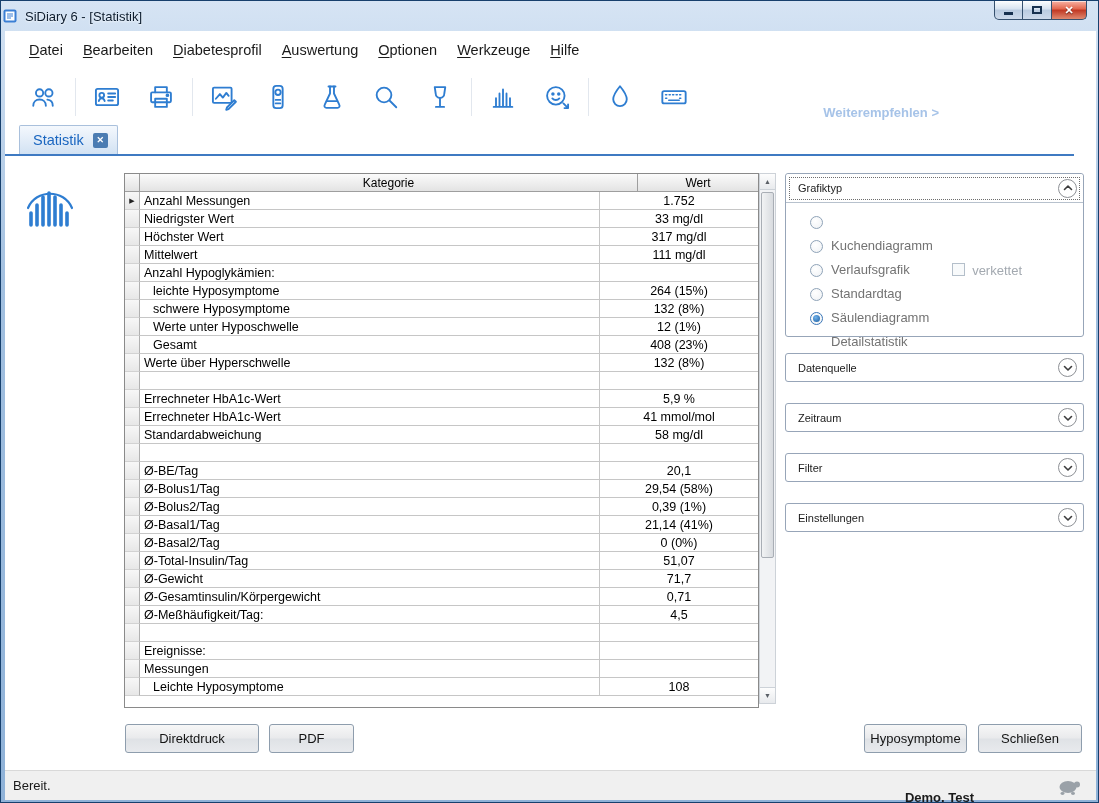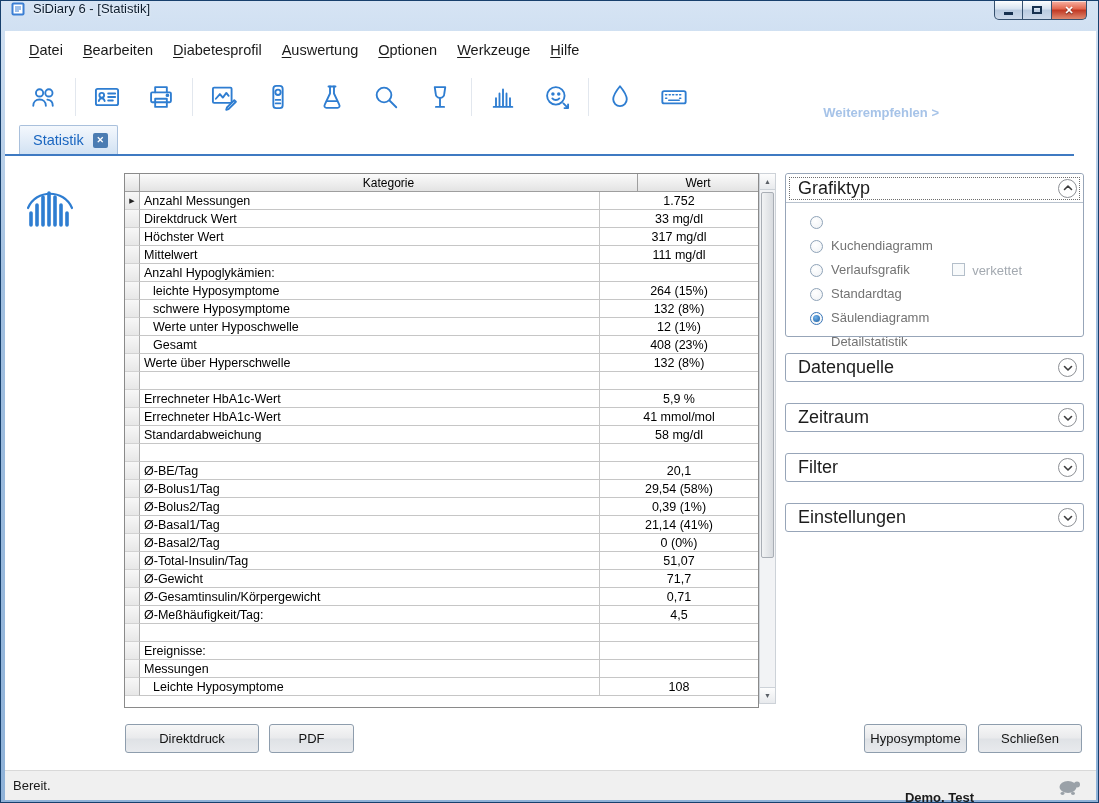--- a/index.html
+++ b/index.html
@@ -4,21 +4,21 @@
 <style>
   * { margin:0; padding:0; box-sizing:border-box; }
   html,body { width:1099px; height:803px; }
   body { font-family:"Liberation Sans", sans-serif; background:#666; }
 
   .window { position:relative; width:1099px; height:803px; overflow:hidden;
     background:linear-gradient(#d6e4f4,#a2c0e0 35%,#8fb2d8); border:1px solid #17406d; }
 
   
   .titlebar { position:absolute; left:0; top:0; width:100%; height:30px;
-    display:flex; align-items:flex-start; padding-left:9px; gap:7px; }
+    display:flex; align-items:center; padding-left:1px; gap:7px; }
   .title-text { font-size:13px; color:#0c1c2e; text-shadow:0 1px 2px rgba(255,255,255,.85); }
   .win-btns { position:absolute; top:0; right:11px; display:flex; height:19px; }
   .wbtn { height:19px; border:1px solid #35506e; border-top:none; display:flex;
     align-items:center; justify-content:center; box-shadow:inset 0 1px 0 rgba(255,255,255,.6); cursor:pointer; }
   .wbtn.min { width:29px; border-radius:0 0 0 5px; background:linear-gradient(#fbfdfe,#d7e3f0 45%,#b9cbe0 50%,#cddaeb); }
   .wbtn.max { width:28px; border-left:none; border-right:none; background:linear-gradient(#fbfdfe,#d7e3f0 45%,#b9cbe0 50%,#cddaeb); }
   .wbtn.close { width:36px; border-radius:0 0 5px 0; color:#fff; font-size:11px; font-weight:bold;
     text-shadow:0 1px 1px rgba(0,0,0,.5); background:linear-gradient(#f7b3a5,#e2654c 45%,#c03722 50%,#e08a70); }
   .g-min { width:9px; height:3px; background:#17314f; margin-top:7px; }
   .g-max { width:10px; height:8px; border:2px solid #17314f; }
@@ -75,21 +75,21 @@
     font-size:7px; color:#5a5f66; background:linear-gradient(#fdfdfd,#e8eaed); border-bottom:1px solid #cdd2d8; cursor:pointer; }
   .sb-btn.up { top:0; }
   .sb-btn.down { bottom:0; border-top:1px solid #cdd2d8; border-bottom:none; }
   .sb-thumb { position:absolute; left:1px; top:18px; width:13px; height:366px;
     background:linear-gradient(90deg,#f2f3f4,#d8dbdf); border:1px solid #a9aeb5; border-radius:2px; cursor:pointer; }
 
   
   .rightcol { position:absolute; left:784px; top:172px; width:299px; }
   .group { border:1px solid #97a5b8; border-radius:3px; background:#fff; }
   .panel-hdr { height:29px; display:flex; align-items:center; padding:0 6px 0 12px;
-    font-size:18px; color:#1c1c1c; background:#fff; border-radius:3px; }
+    font-size:11px; color:#1c1c1c; background:#fff; border-radius:3px; }
   .group .panel-hdr { border-bottom:1px solid #b7c1cd; border-radius:3px 3px 0 0; }
   .panel-hdr.focus { outline:1px dotted #6e6e6e; outline-offset:-4px; }
   .panel-hdr.solo { border:1px solid #97a5b8; cursor:pointer; }
   .mt16 { margin-top:16px; } .mt21 { margin-top:21px; }
   .chev-btn { margin-left:auto; width:19px; height:19px; border:1px solid #8d9095; border-radius:50%;
     background:#fff; display:flex; align-items:center; justify-content:center; cursor:pointer; flex:none; }
   .chev { stroke:#3c3c3c; stroke-width:1.6; fill:none; stroke-linecap:round; stroke-linejoin:round; }
   .panel-body { padding:7px 0 6px; }
   .radio-row { display:flex; align-items:center; gap:8px; height:24px; padding:0 14px 0 24px; cursor:pointer; }
   .radio { width:13px; height:13px; border-radius:50%; border:1px solid #8fa3b8;
@@ -268,21 +268,21 @@
     <div class="tbody">
         <div class="trow">
           <div class="rowhdr">
             <span class="cur-arrow">▶</span>
           </div>
           <div class="cell kat">Anzahl Messungen</div>
           <div class="cell wert">1.752</div>
         </div>
         <div class="trow">
           <div class="rowhdr"></div>
-          <div class="cell kat">Direktdruck Wert</div>
+          <div class="cell kat">Niedrigster Wert</div>
           <div class="cell wert">33 mg/dl</div>
         </div>
         <div class="trow">
           <div class="rowhdr"></div>
           <div class="cell kat">Höchster Wert</div>
           <div class="cell wert">317 mg/dl</div>
         </div>
         <div class="trow">
           <div class="rowhdr"></div>
           <div class="cell kat">Mittelwert</div>

